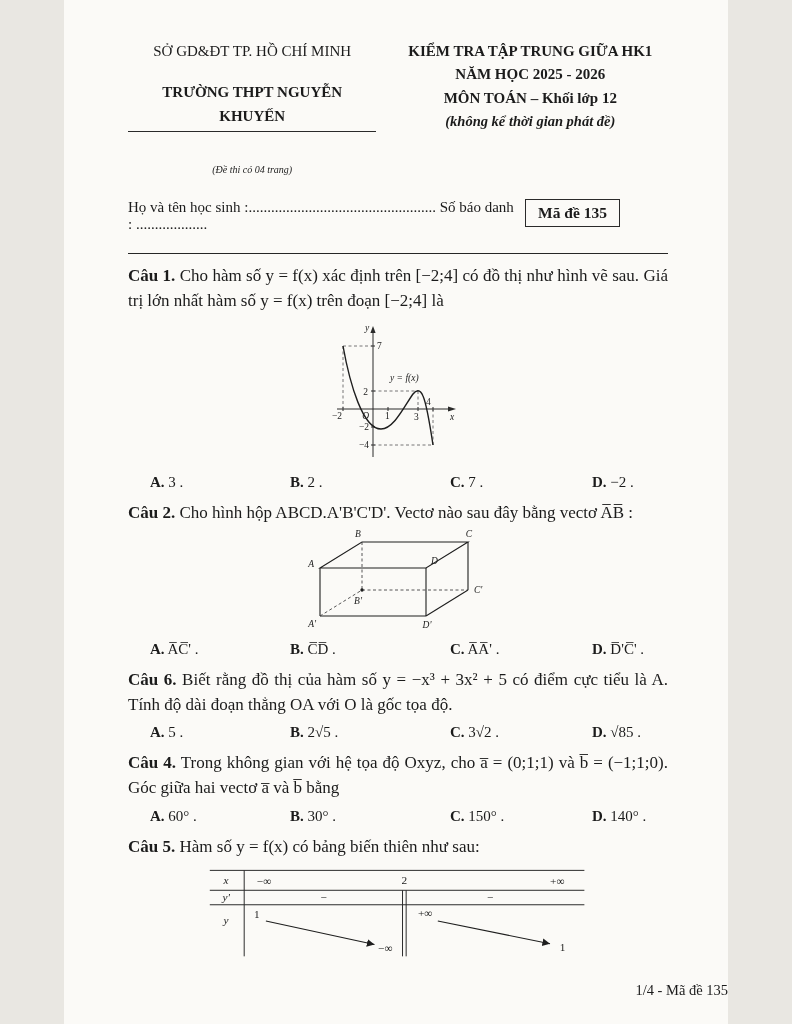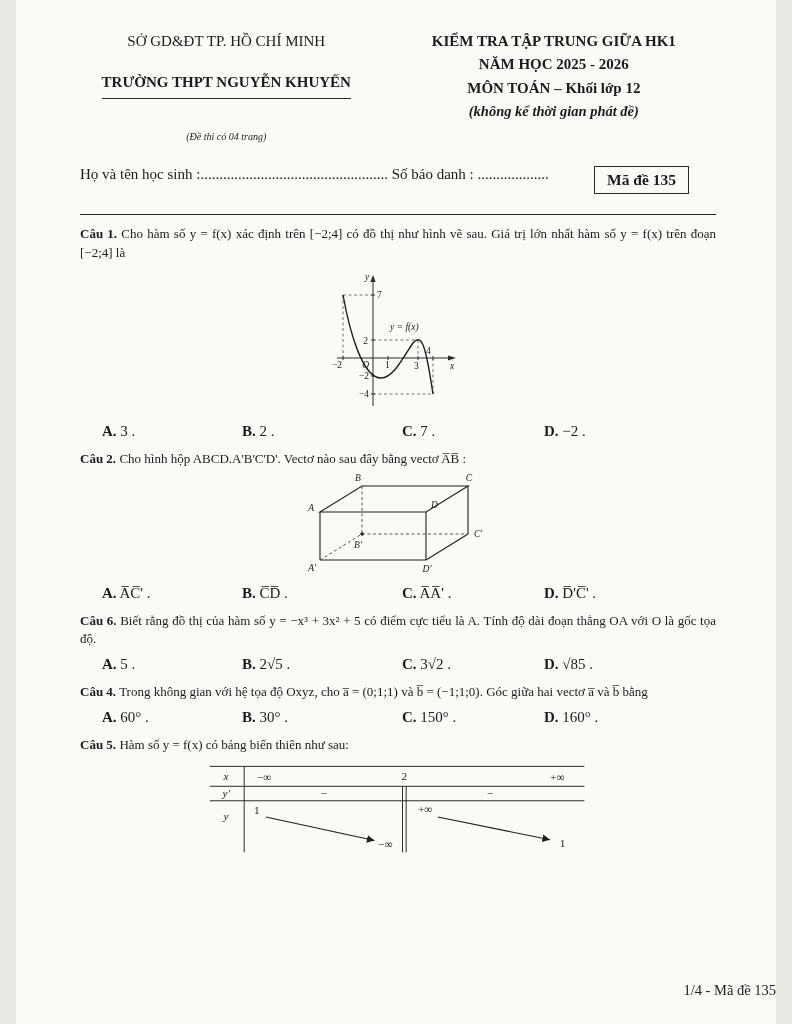--- a/index.html
+++ b/index.html
@@ -1,33 +1,33 @@
 <!DOCTYPE html>
 <html><head>
 <meta charset="utf-8">
 <style>
   html,body{margin:0;padding:0;}
   body{background:#e9e7e2;font-family:"Liberation Serif",serif;color:#1b1b1b;}
-  .page{width:760px;height:1024px;background:#fbfaf7;margin:0 auto;padding:30px 60px 26px 64px;
+  .page{width:664px;height:1024px;background:#fbfaf7;margin:0 auto;padding:40px 60px 26px 64px;
         position:relative;box-sizing:border-box;overflow:hidden;}
   .header{display:flex;justify-content:space-between;}
   .h-left{width:46%;text-align:center;font-size:15px;line-height:1.55;}
   .h-left .school{font-weight:bold;margin-top:18px;text-decoration:underline;}
   .h-left .school span{display:inline-block;padding-bottom:3px;border-bottom:1.3px solid #2a2a2a;}
   .h-left .pages-note{font-style:italic;margin-top:30px;font-size:10px;}
   .h-right{width:51%;text-align:center;font-size:15px;line-height:1.55;font-weight:bold;}
   .h-right .t2,.h-right .t3{font-style:italic;font-size:14.5px;}
   .student-row{display:flex;align-items:flex-start;margin-top:22px;font-size:15px;}
   .student-line{flex:1;}
   .code-box{border:1.6px solid #2a2a2a;padding:4px 12px;font-weight:bold;font-size:15.5px;
-            margin-left:10px;margin-right:27px;white-space:nowrap;}
+            margin-left:10px;margin-right:48px;white-space:nowrap;}
   .rule{border-top:1.7px solid #262626;margin-top:20px;}
   .part-title{font-weight:bold;margin-top:14px;font-size:14.5px;}
   .question{margin-top:10px;}
-  .q-text{font-size:13px;line-height:1.45;text-align:justify;margin:0;}
+  .q-text{font-size:17px;line-height:1.45;text-align:justify;margin:0;}
   .q-label{font-weight:bold;}
   .answers{display:grid;grid-template-columns:140px 160px 142px auto;padding-left:22px;margin-top:7px;font-size:15px;}
   .answer b{font-weight:bold;}
   .figure{display:flex;justify-content:center;margin:3px 0;}
   svg text{font-family:"Liberation Serif",serif;fill:#1b1b1b;}
   .it{font-style:italic;}
   .footer{position:absolute;left:0;bottom:25px;width:100%;text-align:right;font-size:14.5px;}
 </style>
 </head>
 <body>
@@ -168,21 +168,21 @@
 
   <div class="question">
     <p class="q-text">
       <b class="q-label">Câu 4.</b>
       <span>Trong không gian với hệ tọa độ Oxyz, cho a̅ = (0;1;1) và b̅ = (−1;1;0). Góc giữa hai vectơ a̅ và b̅ bằng</span>
     </p>
     <div class="answers">
       <div class="answer"><b>A.</b> <span>60° .</span></div>
       <div class="answer"><b>B.</b> <span>30° .</span></div>
       <div class="answer"><b>C.</b> <span>150° .</span></div>
-      <div class="answer"><b>D.</b> <span>160° .</span></div>
+      <div class="answer"><b>D.</b> <span>140° .</span></div>
     </div>
   </div>
 
   <div class="question">
     <p class="q-text">
       <b class="q-label">Câu 5.</b>
       <span>Hàm số y = f(x) có bảng biến thiên như sau:</span>
     </p>
     <div class="figure">
       <svg width="380" height="100" viewBox="0 0 420 100">

